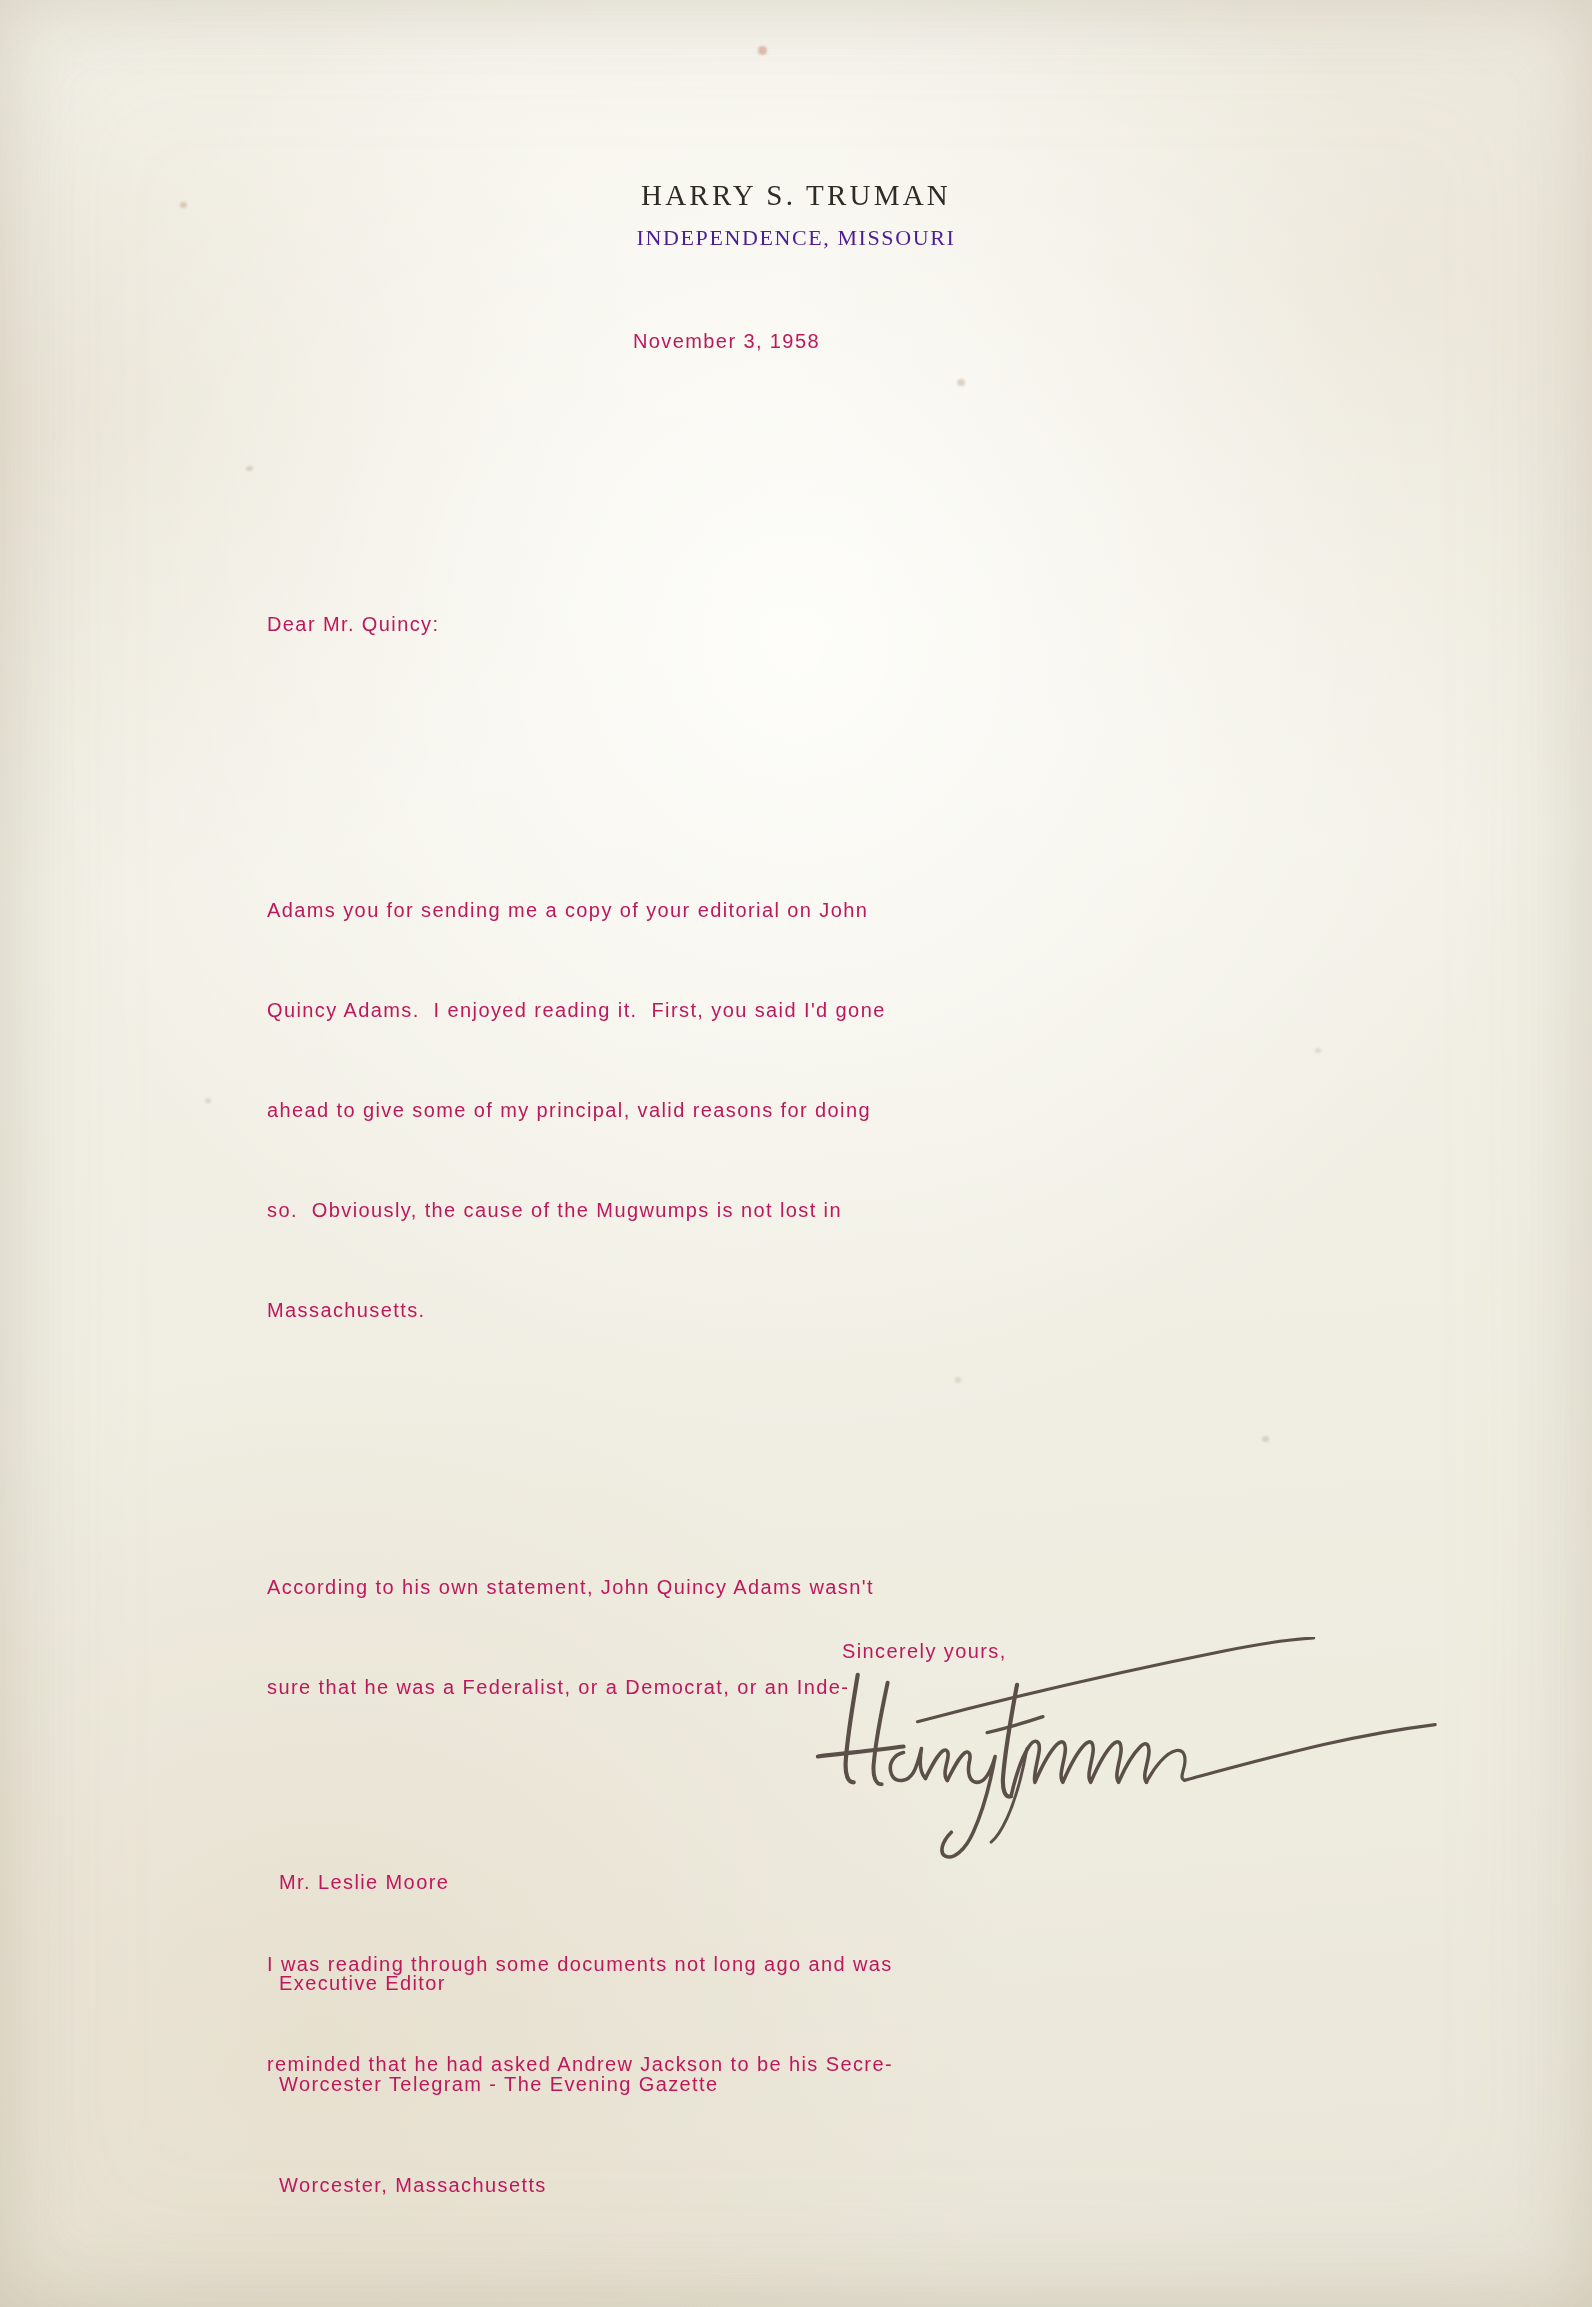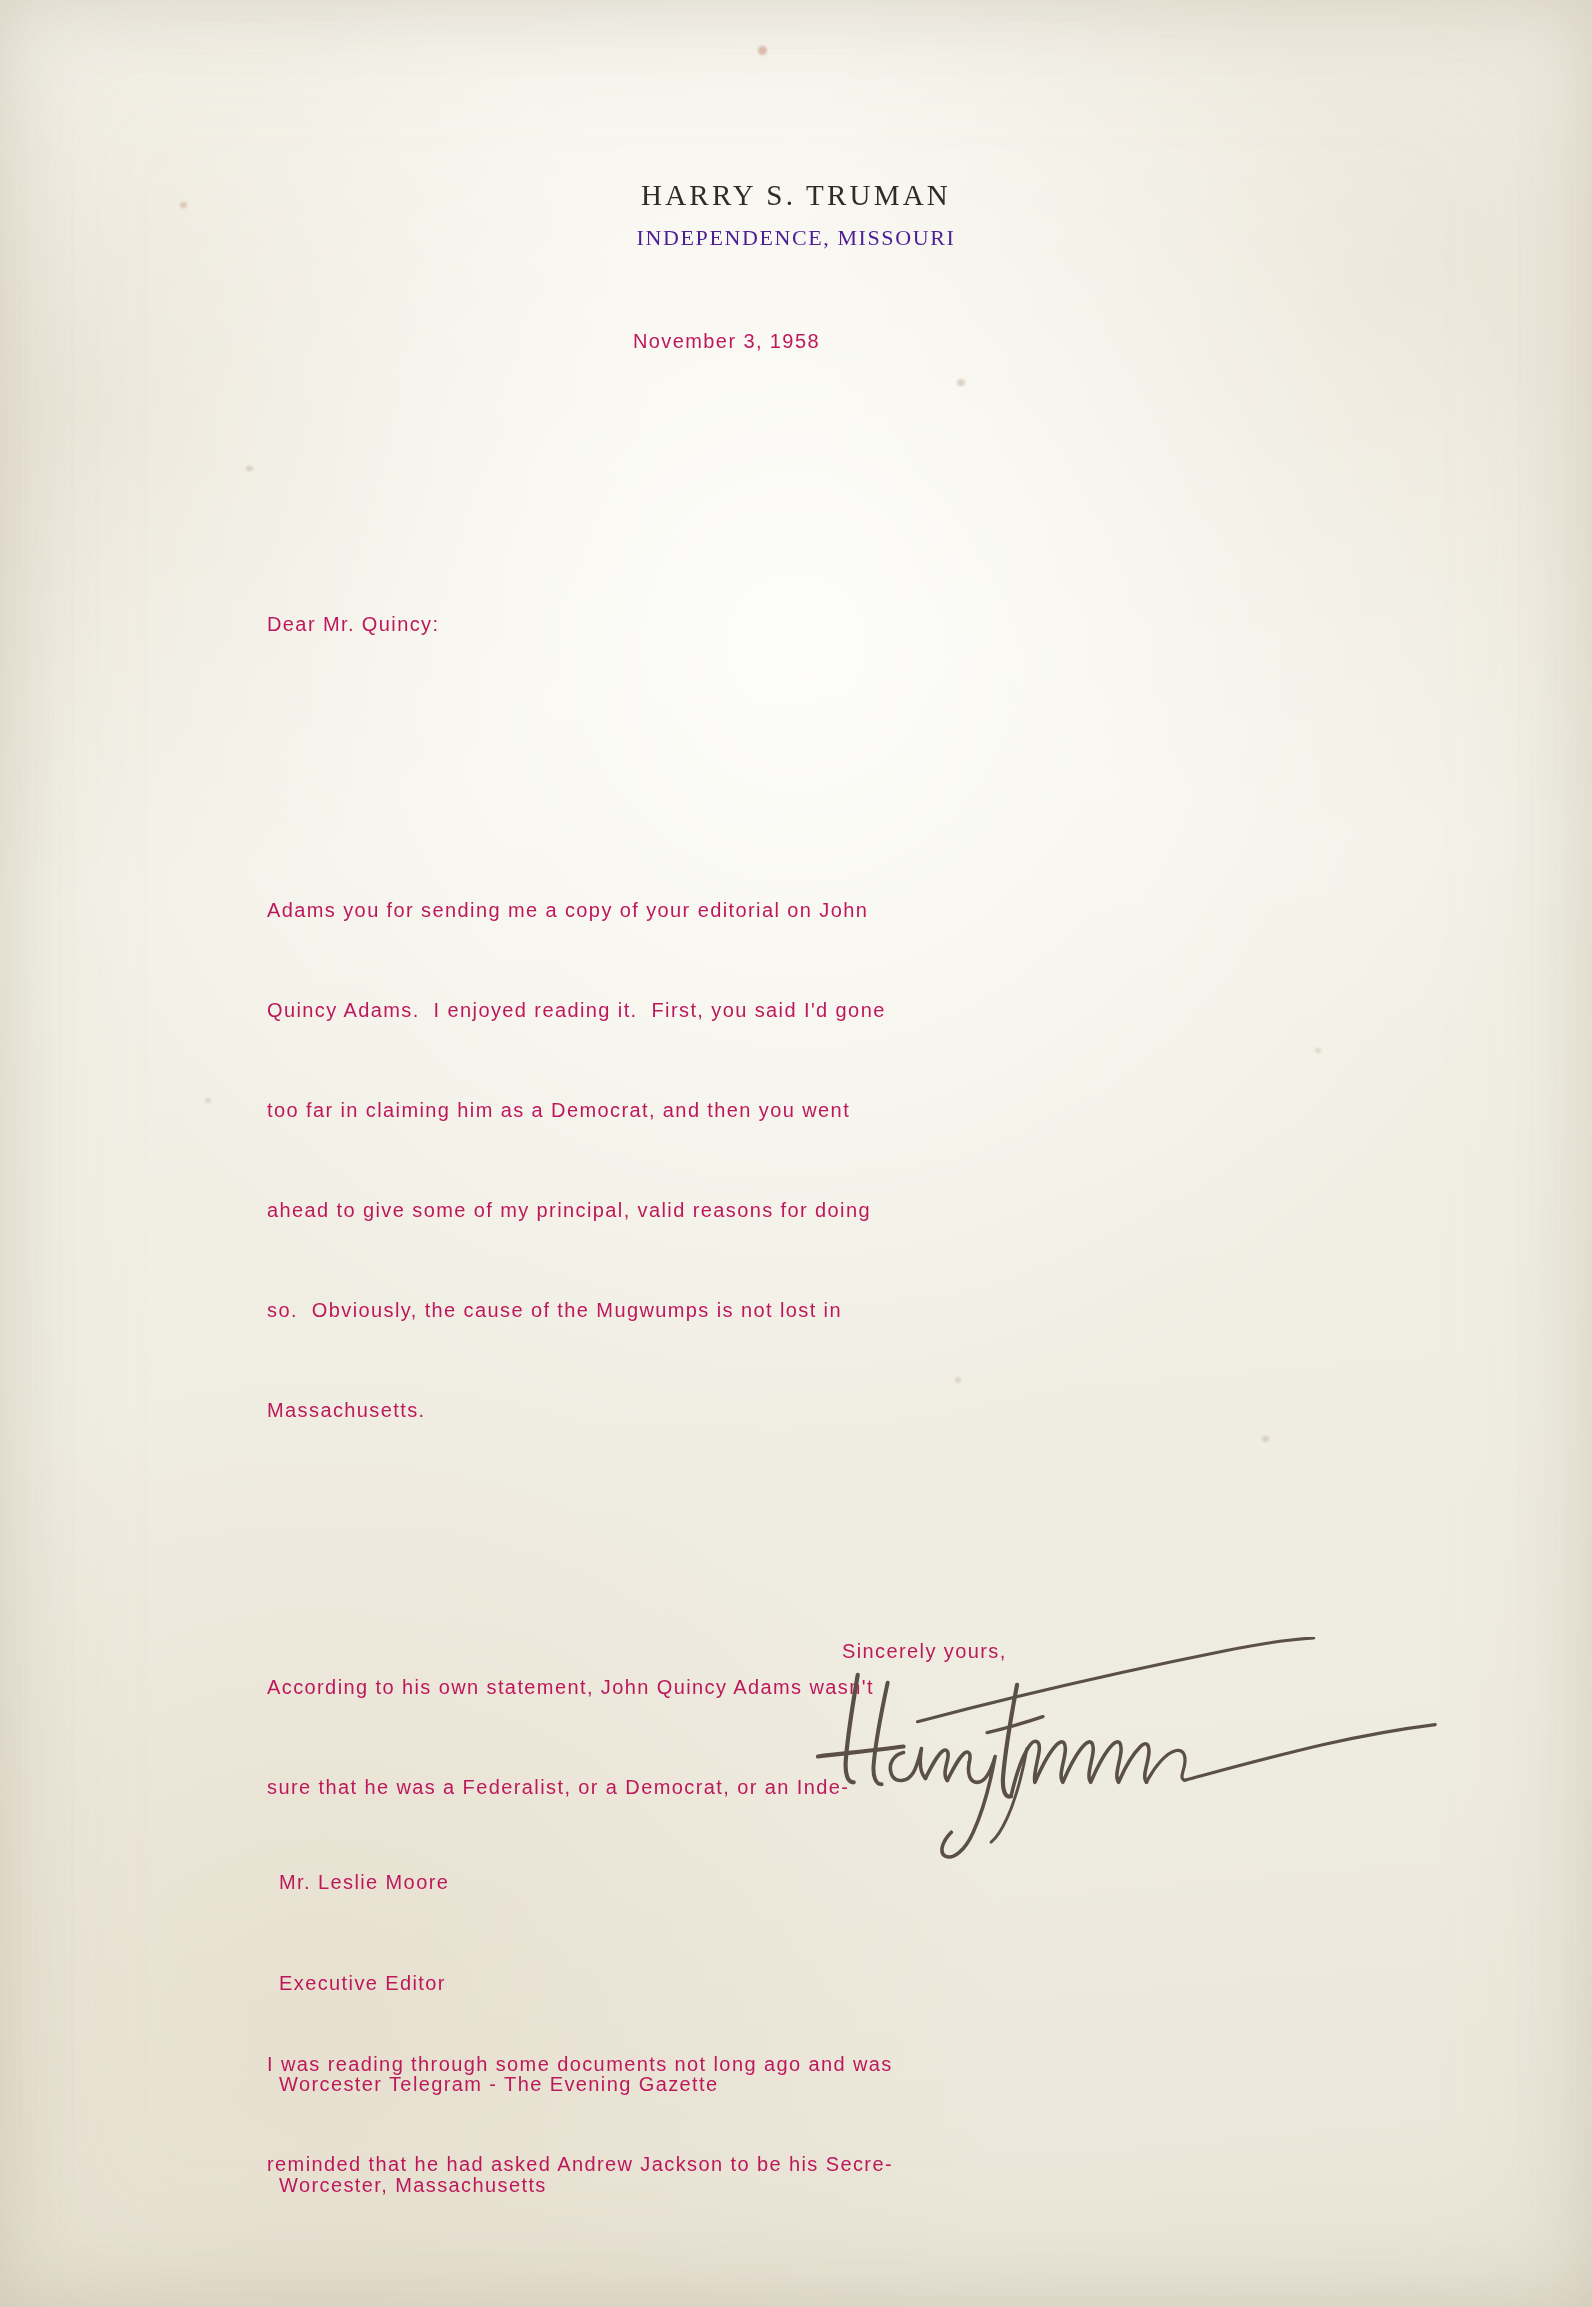--- a/index.html
+++ b/index.html
@@ -154,21 +154,20 @@
 
     <div class="tw date-line">November 3, 1958</div>
 
     <div class="tw salutation">Dear Mr. Quincy:</div>
 
     <div class="body-block tw">
 
       <div class="para">
         <p>Adams you for sending me a copy of your editorial on John</p>
         <p>Quincy Adams.  I enjoyed reading it.  First, you said I'd gone</p>
-        <p>too far in claiming him as a Democrat, and then you went</p>
         <p>ahead to give some of my principal, valid reasons for doing</p>
         <p>so.  Obviously, the cause of the Mugwumps is not lost in</p>
         <p>Massachusetts.</p>
       </div>
 
       <div class="para">
         <p>According to his own statement, John Quincy Adams wasn't</p>
         <p>sure that he was a Federalist, or a Democrat, or an Inde-</p>
       </div>
 

